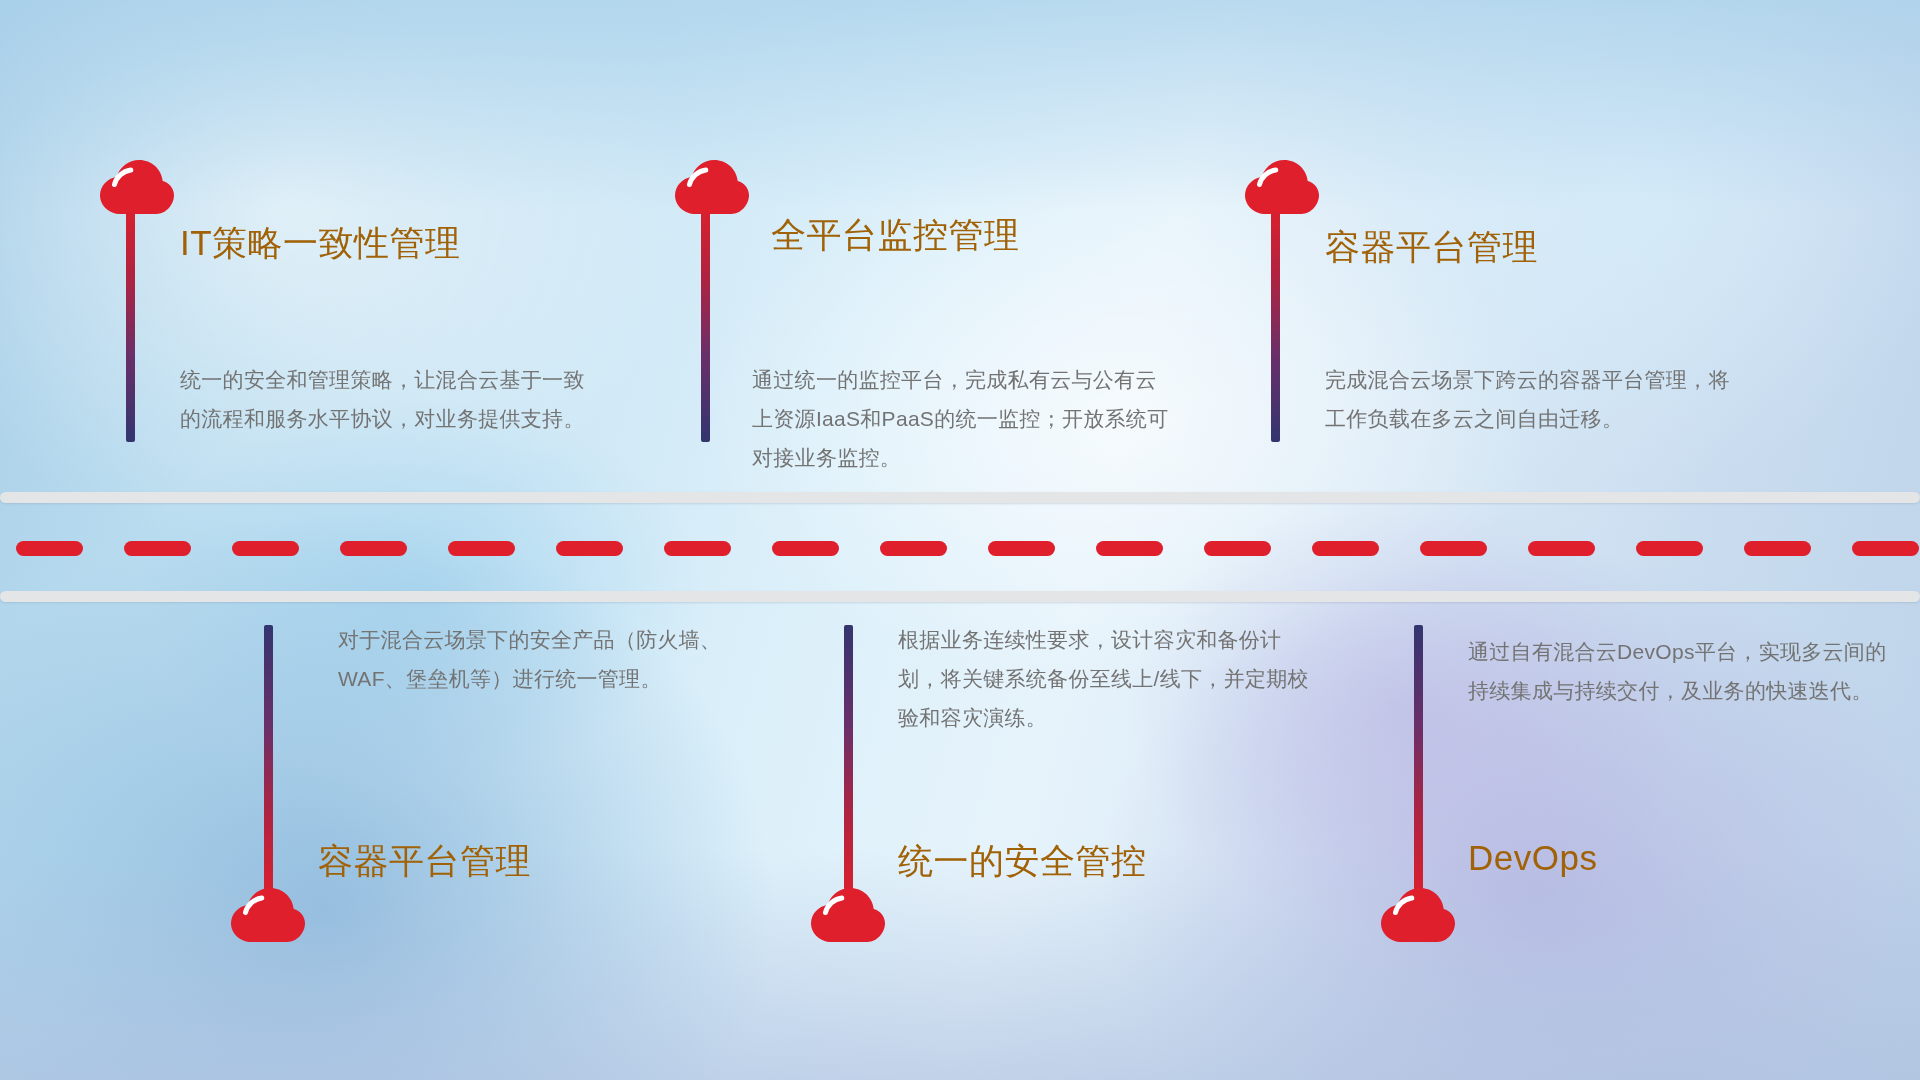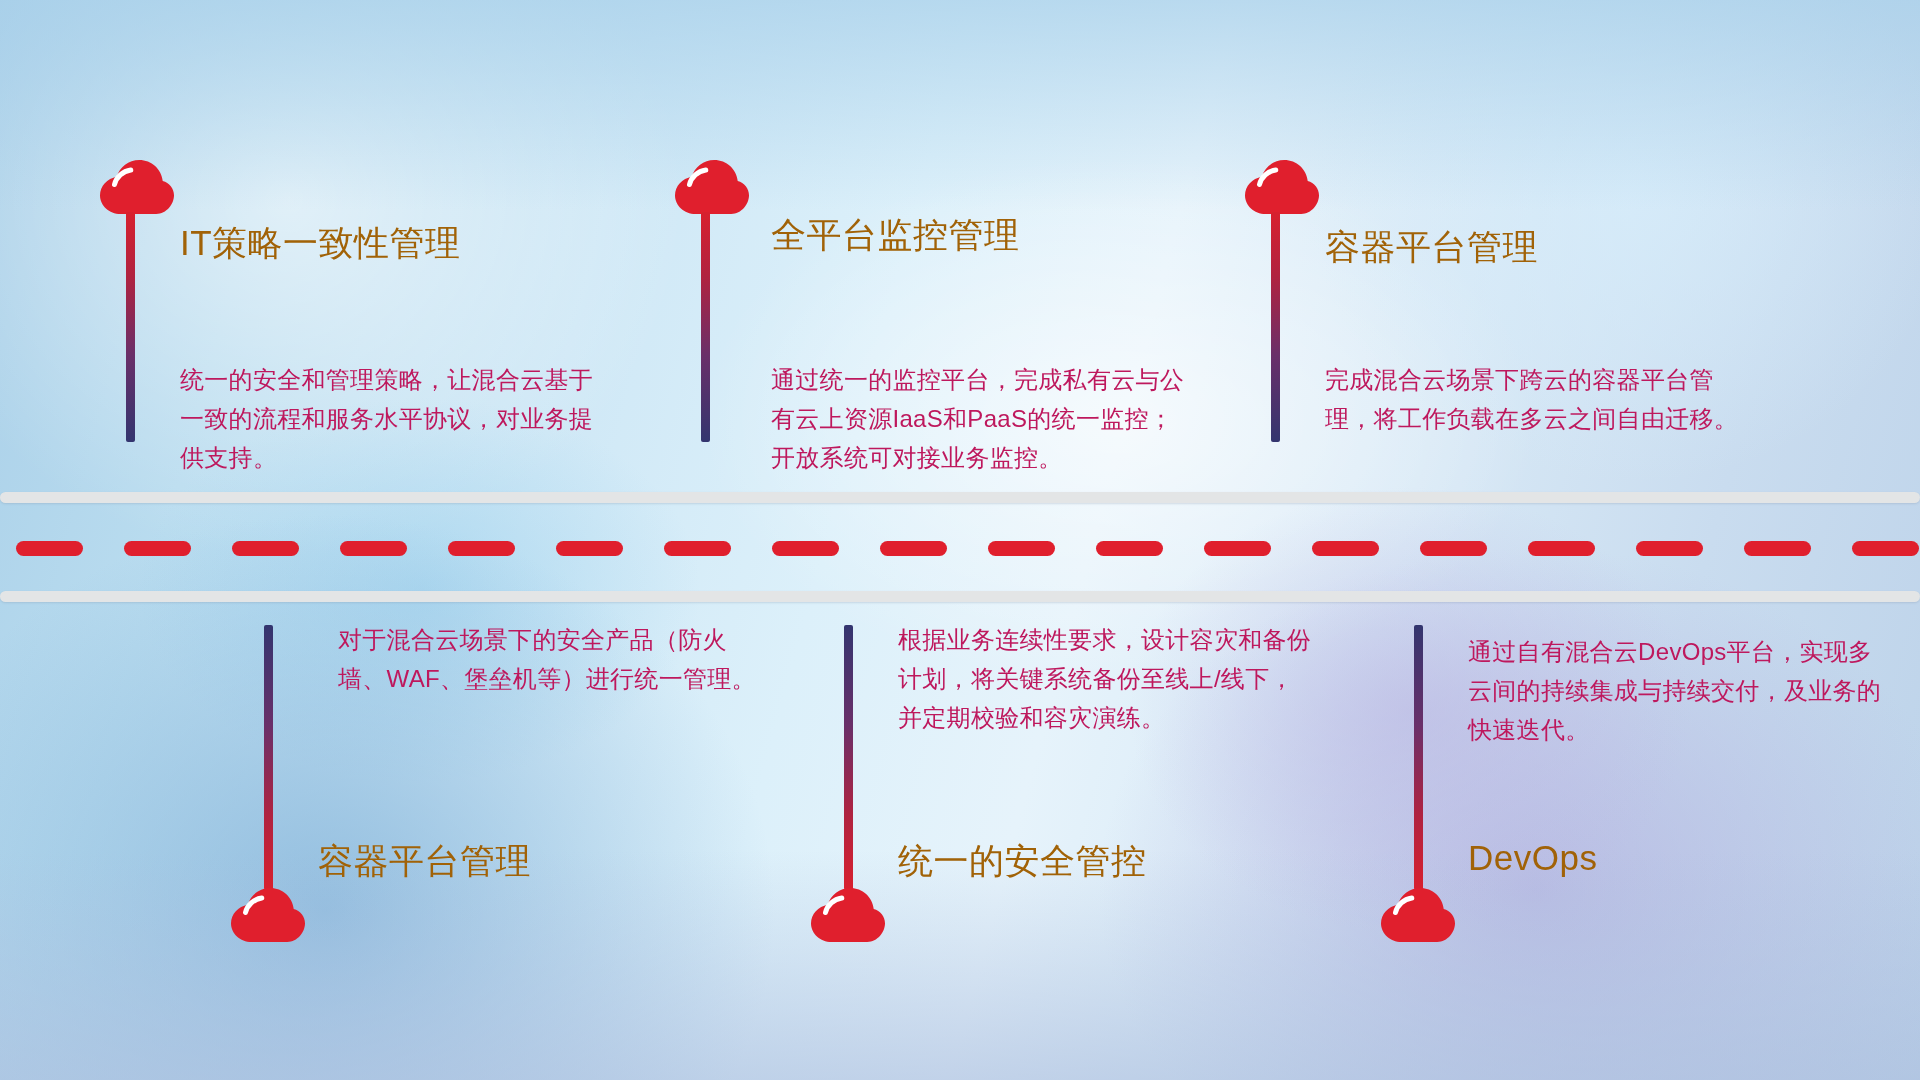--- a/index.html
+++ b/index.html
@@ -154,23 +154,23 @@
   .col-title {
     position: absolute;
     font-size: 35px;
     font-weight: 400;
     color: #a16207;
     letter-spacing: 0.5px;
     white-space: nowrap;
   }
   .col-desc {
     position: absolute;
-    font-size: 24px;
+    font-size: 21px;
     line-height: 39px;
-    color: #be185d;
+    color: #737373;
     width: 420px;
     letter-spacing: 0.3px;
   }
 </style>
 </head>
 <body>
 
 <div id="stage">
 
   <div class="bg-base"></div>
@@ -198,21 +198,21 @@
 
   <div class="col" style="left:675px; top:160px;">
     <div class="cloud" style="left:0px; top:0px;">
       <svg viewBox="0 0 74 56" xmlns="http://www.w3.org/2000/svg">
         <path d="M20.5 54C9.2 54 0 45.6 0 35.2c0-9.2 7.2-16.9 16.8-18.5C19.6 7.1 28.6 0 39.3 0c12.2 0 22.3 9.2 23.4 21 6.6 1.7 11.3 7.5 11.3 14.3C74 44.1 66.4 54 56.3 54H20.5z" fill="#e01f2d"></path>
         <path d="M14.5 24.5c1.8-7.5 8.3-13.3 16.3-14.4" fill="none" stroke="#ffffff" stroke-width="5" stroke-linecap="round"></path>
       </svg>
     </div>
     <div class="stem stem-down" style="left:26px; top:52px; height:230px;"></div>
     <div class="col-title" style="left:80px; top:52px;margin-left:16px;">全平台监控管理</div>
-    <div class="col-desc" style="left:96px; top:200px;">通过统一的监控平台，完成私有云与公有云上资源IaaS和PaaS的统一监控；开放系统可对接业务监控。</div>
+    <div class="col-desc" style="left:77px; top:200px;">通过统一的监控平台，完成私有云与公有云上资源IaaS和PaaS的统一监控；开放系统可对接业务监控。</div>
   </div>
 
   <div class="col" style="left:1245px; top:160px;">
     <div class="cloud" style="left:0px; top:0px;">
       <svg viewBox="0 0 74 56" xmlns="http://www.w3.org/2000/svg">
         <path d="M20.5 54C9.2 54 0 45.6 0 35.2c0-9.2 7.2-16.9 16.8-18.5C19.6 7.1 28.6 0 39.3 0c12.2 0 22.3 9.2 23.4 21 6.6 1.7 11.3 7.5 11.3 14.3C74 44.1 66.4 54 56.3 54H20.5z" fill="#e01f2d"></path>
         <path d="M14.5 24.5c1.8-7.5 8.3-13.3 16.3-14.4" fill="none" stroke="#ffffff" stroke-width="5" stroke-linecap="round"></path>
       </svg>
     </div>
     <div class="stem stem-down" style="left:26px; top:52px; height:230px;"></div>

